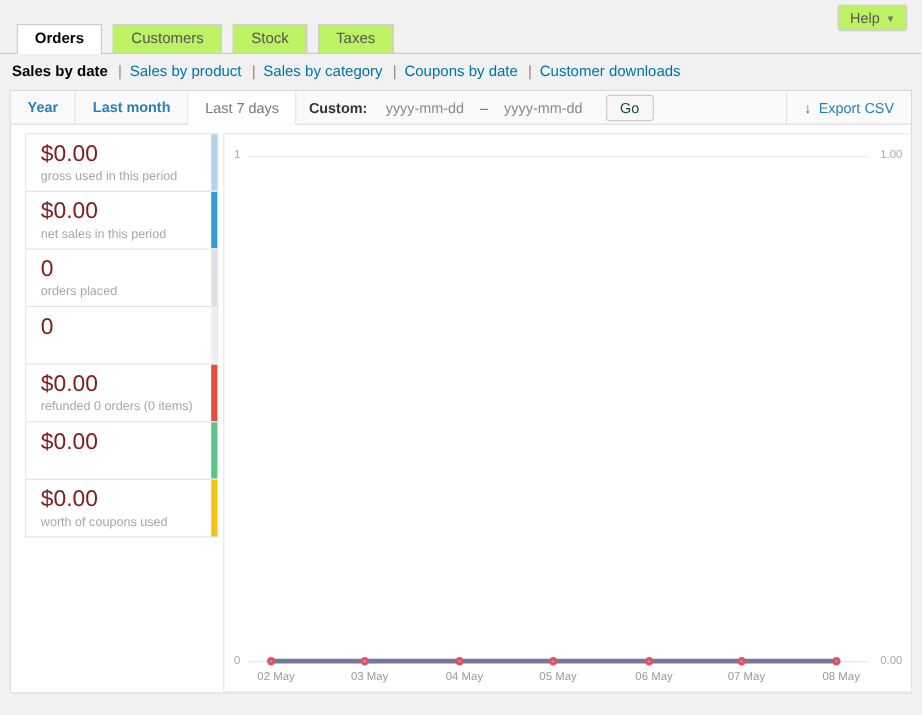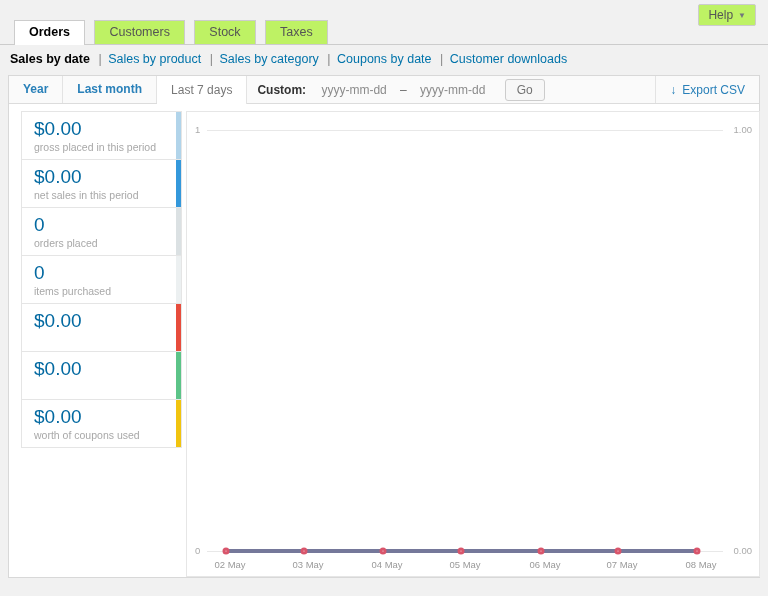--- a/index.html
+++ b/index.html
@@ -60,39 +60,39 @@
   .custom-range .custom-label { font-weight: bold; color: #333; margin-right: 4px; }
   .date-input {
     border: none; background: transparent; outline: none;
     width: 84px; font-size: 12px; color: #555; text-align: center;
     font-family: "Liberation Sans", sans-serif;
   }
   .date-input::placeholder { color: #8b8b8b; opacity: 1; }
   .range-dash { color: #666; padding: 0 2px; }
   .go-btn {
     margin-left: 8px; background: #f7f7f7; border: 1px solid #ccc; border-radius: 3px;
-    font-size: 12px; color: #737373; padding: 3px 11px; cursor: pointer;
+    font-size: 12px; color: #14532d; padding: 3px 11px; cursor: pointer;
     font-family: "Liberation Sans", sans-serif;
   }
   .range-spacer { flex: 1; }
   .export-csv {
     border-left: 1px solid #e3e3e3; display: flex; align-items: center; gap: 6px;
     padding: 0 14px; color: #2980b9; text-decoration: none; font-size: 12px; cursor: pointer;
   }
   .export-csv .dl-arrow { font-size: 12px; }
   
   .content { position: absolute; top: 29px; left: 0; right: 0; bottom: 0; }
   .chart-sidebar { position: absolute; left: 12px; top: 6px; width: 161px; }
   .stat-box {
     position: relative; background: #fff; border: 1px solid #e5e5e5;
     height: 49px; margin-top: -1px; padding: 6px 16px 0 12px; cursor: default;
   }
   .stat-box:first-child { margin-top: 0; }
   .stat-accent { position: absolute; top: 0; bottom: 0; right: 0; width: 5px; }
-  .stat-value { font-size: 19px; color: #0369a1; line-height: 22px; }
+  .stat-value { font-size: 19px; color: #7f1d1d; line-height: 22px; }
   .stat-label { font-size: 10.5px; color: #a8a8a8; line-height: 15px; }
   
   .chart-box {
     position: absolute; left: 177px; top: 6px; width: 574px; height: 466px;
     background: #fff; border: 1px solid #e6e6e6;
   }
   .axis-label { position: absolute; font-size: 9.5px; color: #aaa; line-height: 12px; }
   .gridline { position: absolute; height: 1px; background: #e8e8e8; left: 20px; right: 36px; }
   .plot-line {
     position: absolute; top: 437px; left: 39px; width: 471px; height: 4px;
@@ -153,40 +153,40 @@
       <span class="dl-arrow">↓</span>
       <span>Export CSV</span>
     </a>
   </div>
 
   <div class="content">
 
     <div class="chart-sidebar">
       <div class="stat-box">
         <div class="stat-value">$0.00</div>
-        <div class="stat-label">gross placed in this period</div>
+        <div class="stat-label">gross used in this period</div>
         <div class="stat-accent" style="background: rgb(177, 212, 234);"></div>
       </div>
       <div class="stat-box">
         <div class="stat-value">$0.00</div>
         <div class="stat-label">net sales in this period</div>
         <div class="stat-accent" style="background: rgb(52, 152, 219);"></div>
       </div>
       <div class="stat-box">
         <div class="stat-value">0</div>
         <div class="stat-label">orders placed</div>
         <div class="stat-accent" style="background: rgb(219, 225, 227);"></div>
       </div>
       <div class="stat-box">
         <div class="stat-value">0</div>
-        <div class="stat-label">items purchased</div>
         <div class="stat-accent" style="background: rgb(236, 240, 241);"></div>
       </div>
       <div class="stat-box">
         <div class="stat-value">$0.00</div>
+        <div class="stat-label">refunded 0 orders (0 items)</div>
         <div class="stat-accent" style="background: rgb(231, 76, 60);"></div>
       </div>
       <div class="stat-box">
         <div class="stat-value">$0.00</div>
         <div class="stat-accent" style="background: rgb(92, 196, 136);"></div>
       </div>
       <div class="stat-box">
         <div class="stat-value">$0.00</div>
         <div class="stat-label">worth of coupons used</div>
         <div class="stat-accent" style="background: rgb(241, 196, 15);"></div>

